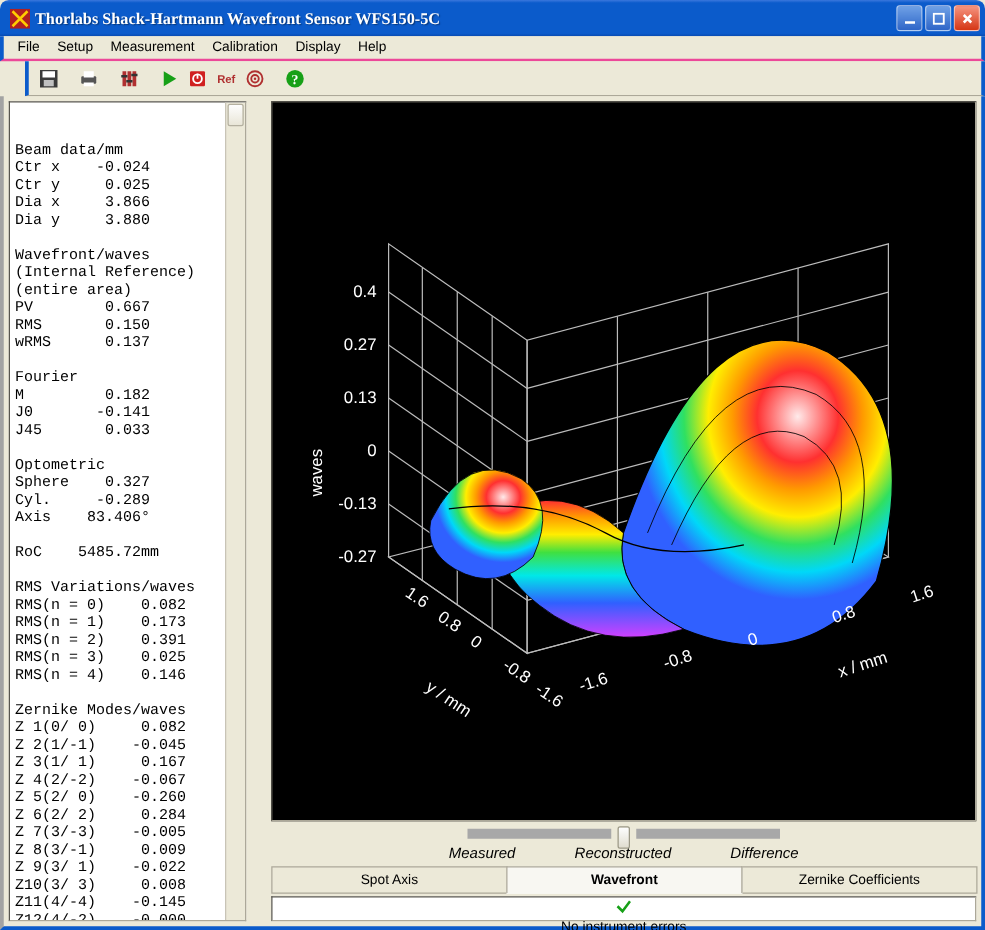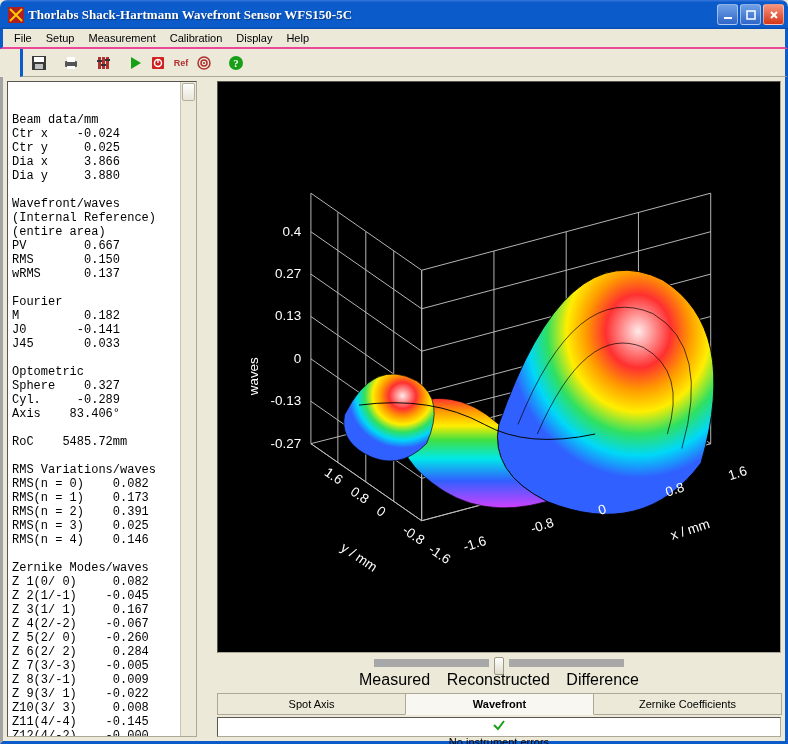--- a/index.html
+++ b/index.html
@@ -28,21 +28,21 @@
   
   .rightpanel { flex:1; display:flex; flex-direction:column; gap:2px; }
   .plotarea { flex:1; background: black; border: 1px inset #aca899; position:relative; overflow:hidden; display:flex; align-items:center; justify-content:center; }
   .plotarea svg { width: 96%; height: 96%; }
   
   .slidergroup { display:flex; flex-direction:column; align-items:center; padding: 2px 40px; }
   .slidergroup .track { width: 250px; height: 12px; position:relative; }
   .slidergroup .track .seg1 { position:absolute; left:0; top:2px; width:115px; height:8px; background:#a8a8a8; }
   .slidergroup .track .seg2 { position:absolute; left:135px; top:2px; width:115px; height:8px; background:#a8a8a8; }
   .slidergroup .track .thumb { position:absolute; left:120px; top:0; width:10px; height:18px; background:linear-gradient(#fdfdfd,#e0ddcf); border:1px solid #9b9886; border-radius:2px; }
-  .slidergroup .labels { display:flex; width: 280px; justify-content: space-between; font-size:16px; margin-top:2px; }
+  .slidergroup .labels { display:flex; width: 280px; justify-content: space-between; font-size:12px; margin-top:2px;font-style:italic; }
   
   .tabbar { display:flex; height: 22px; }
   .tabbar .tab { flex:1; border:1px solid #aca899; background:#ece9d8; display:flex; align-items:center; justify-content:center; font-size:11px; cursor:default; margin-right:-1px; }
   .tabbar .tab.active { background:#f8f7f2; border-bottom-color:#f8f7f2; position:relative; z-index:1;font-weight:bold; }
   
   .statusbar { height:20px; border:1px inset #aca899; background:white; display:flex; align-items:center; padding: 0 4px; gap:4px; font-size:11px;flex-direction:column; }
   .statusbar svg { flex-shrink:0; }
 </style>
 </head>
 <body>

